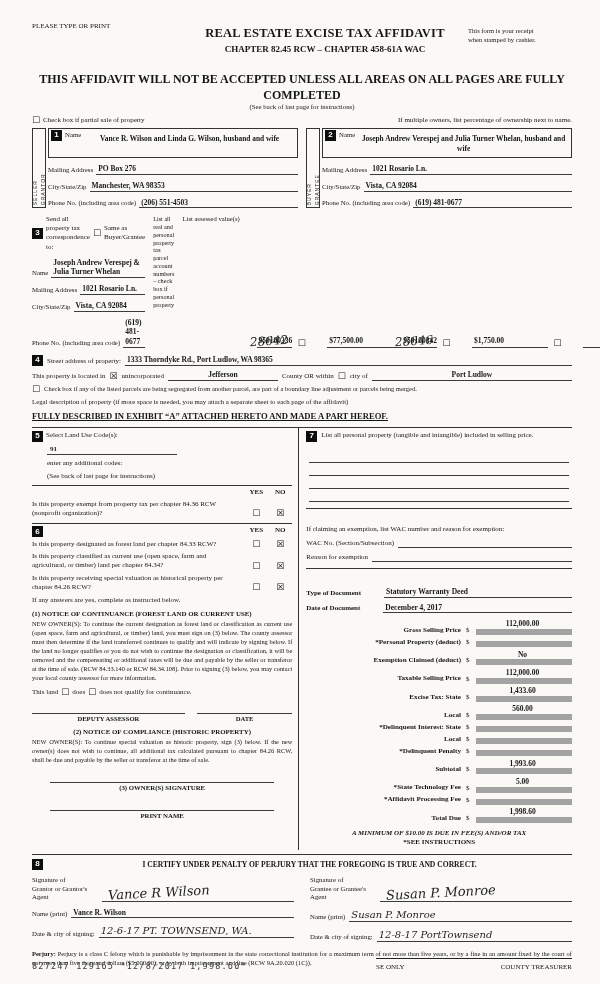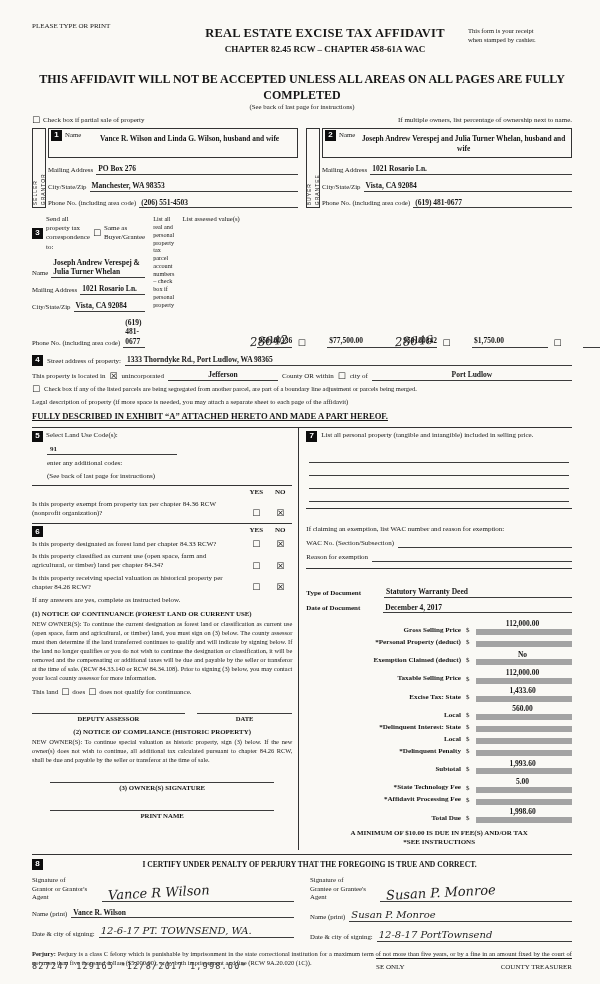--- a/index.html
+++ b/index.html
@@ -99,21 +99,21 @@
   .block-div { border-top:1px solid #333; margin-top:6px; padding-top:16px; }
   .wrow { display:flex; gap:4px; align-items:flex-end; margin-top:5px; }
   .wrow .fill { flex:1; }
   .trow { display:flex; gap:23px; align-items:flex-end; margin-top:2px; }
   .trow .flabel { flex:none; font-weight:bold; }
   .trow .fill { flex:1; }
   .mrow { display:flex; align-items:flex-end; margin-top:2.5px; }
   .mlabel { flex:1; text-align:right; padding-right:5px; font-weight:bold; font-size:7.1px; }
   .mdollar { width:10px; flex:none; }
   .mval { width:96px; flex:none; border-bottom:6px solid #a3a3a3; text-align:center; font-weight:bold; font-size:7.5px; min-height:9.5px; padding-right:3px; }
-  .minnote { font-weight:bold; text-align:center; margin-top:6px; font-size:7px; }
+  .minnote { font-weight:bold; text-align:center; margin-top:6px; font-size:7px;font-style:italic; }
   .seeinstr { font-weight:bold; text-align:center; font-size:7px; }
 
   
   .s8 { border-top:1px solid #333; margin-top:4px; padding-top:4px; }
   .s8head { display:flex; gap:4px; align-items:center; }
   .certify { flex:1; text-align:center; font-weight:bold; font-size:7.6px; }
   .s8grid { display:flex; gap:16px; margin-top:6px; }
   .s8col { flex:1; }
   .sigrow { display:flex; align-items:flex-end; gap:4px; }
   .siglabel { width:66px; flex:none; font-size:6.8px; line-height:1.25; }

